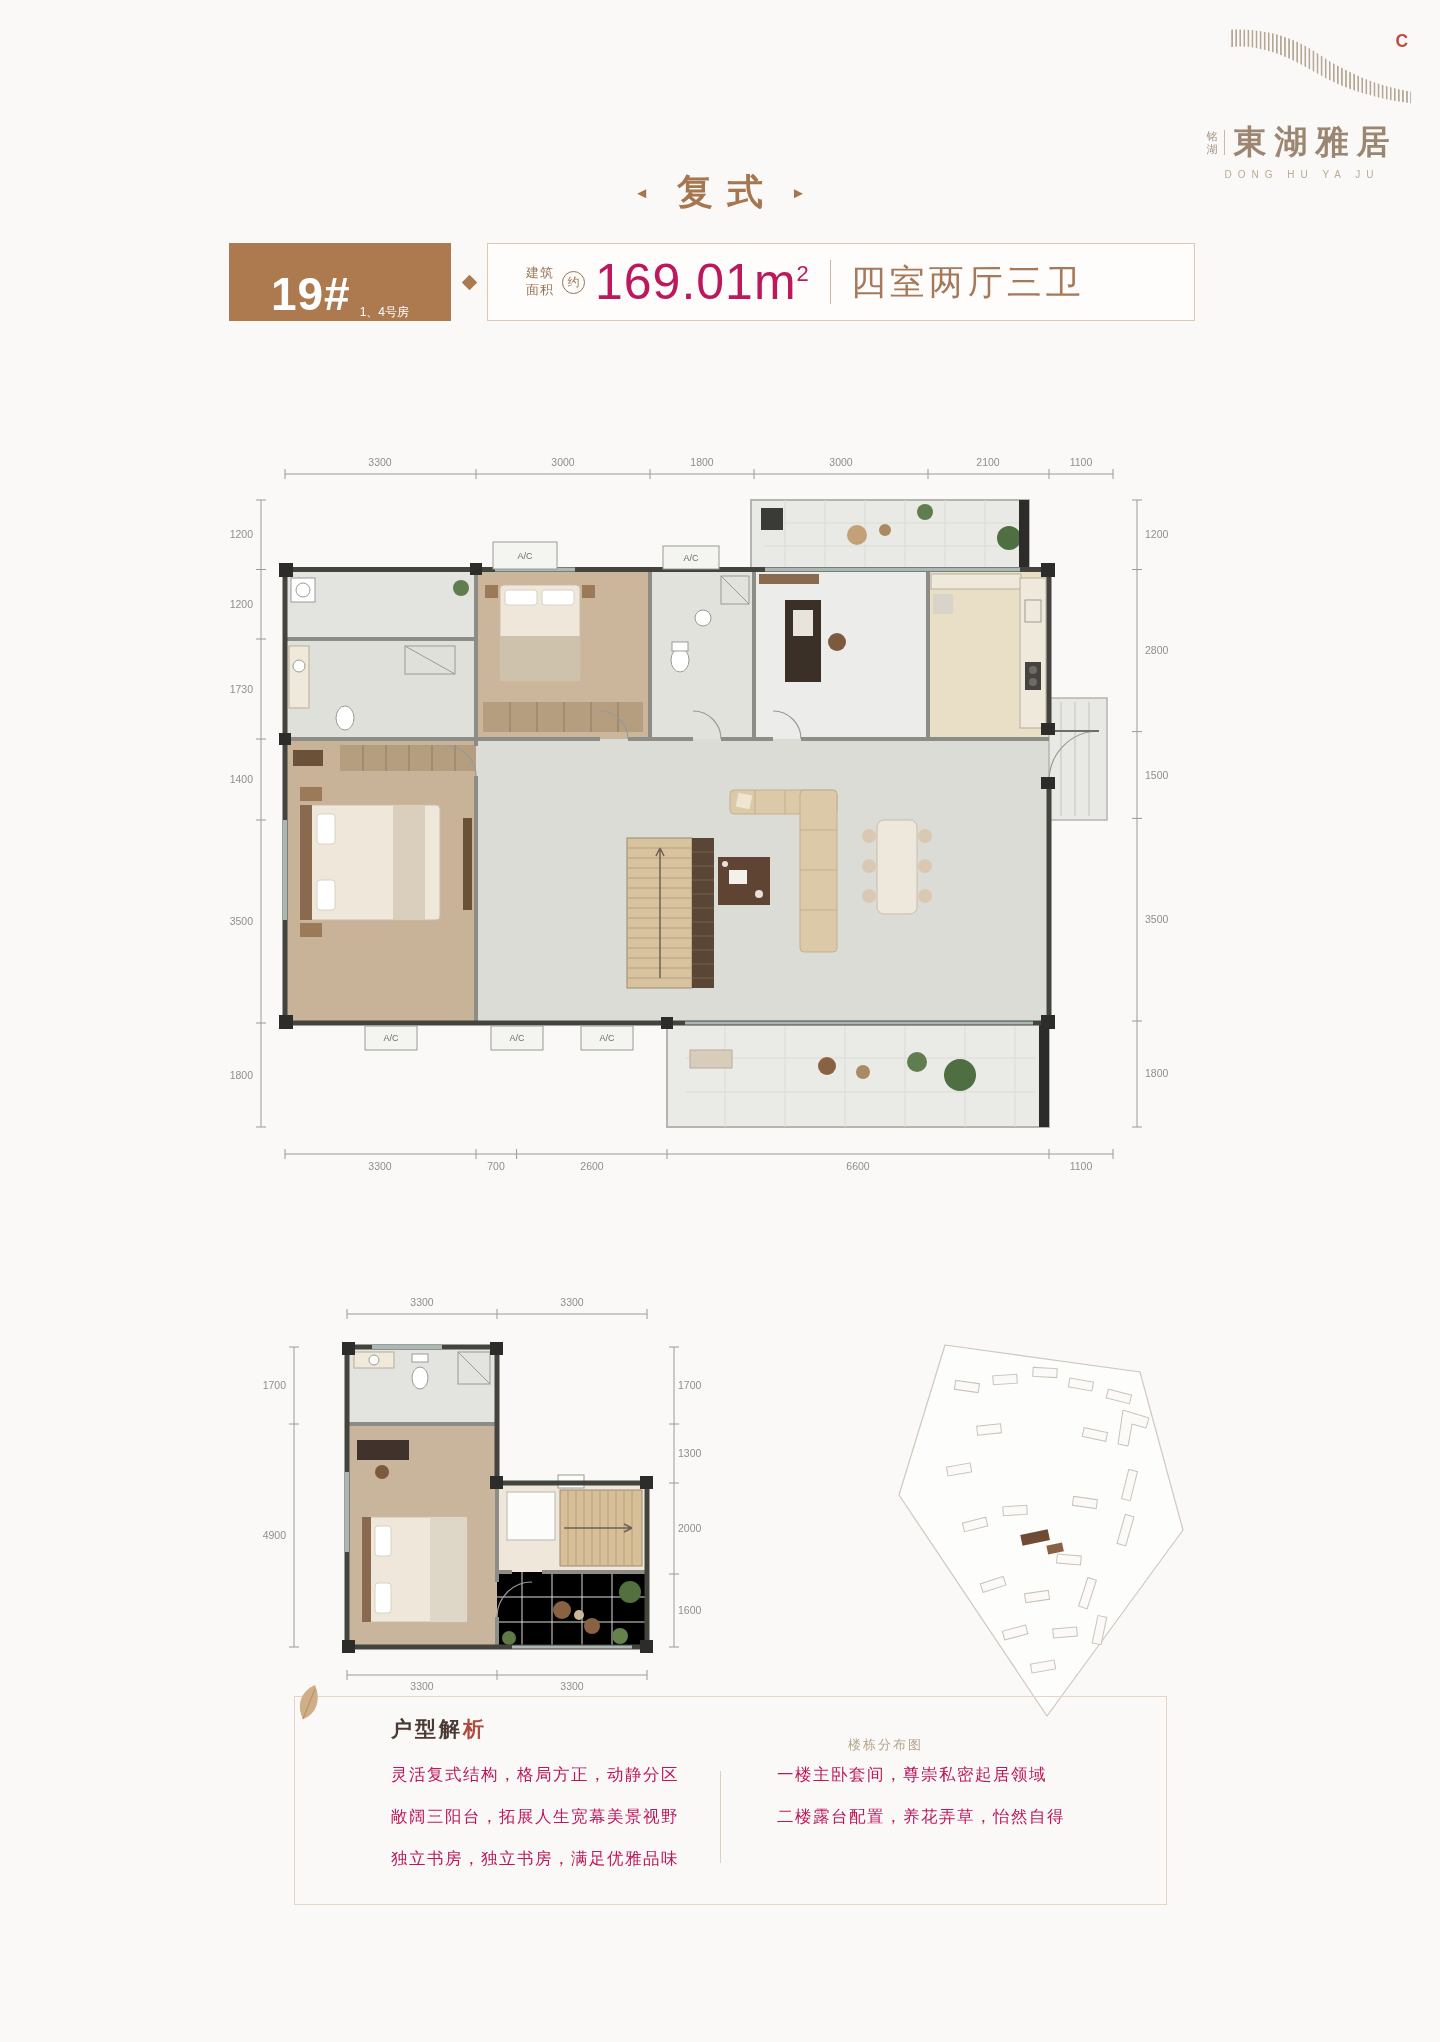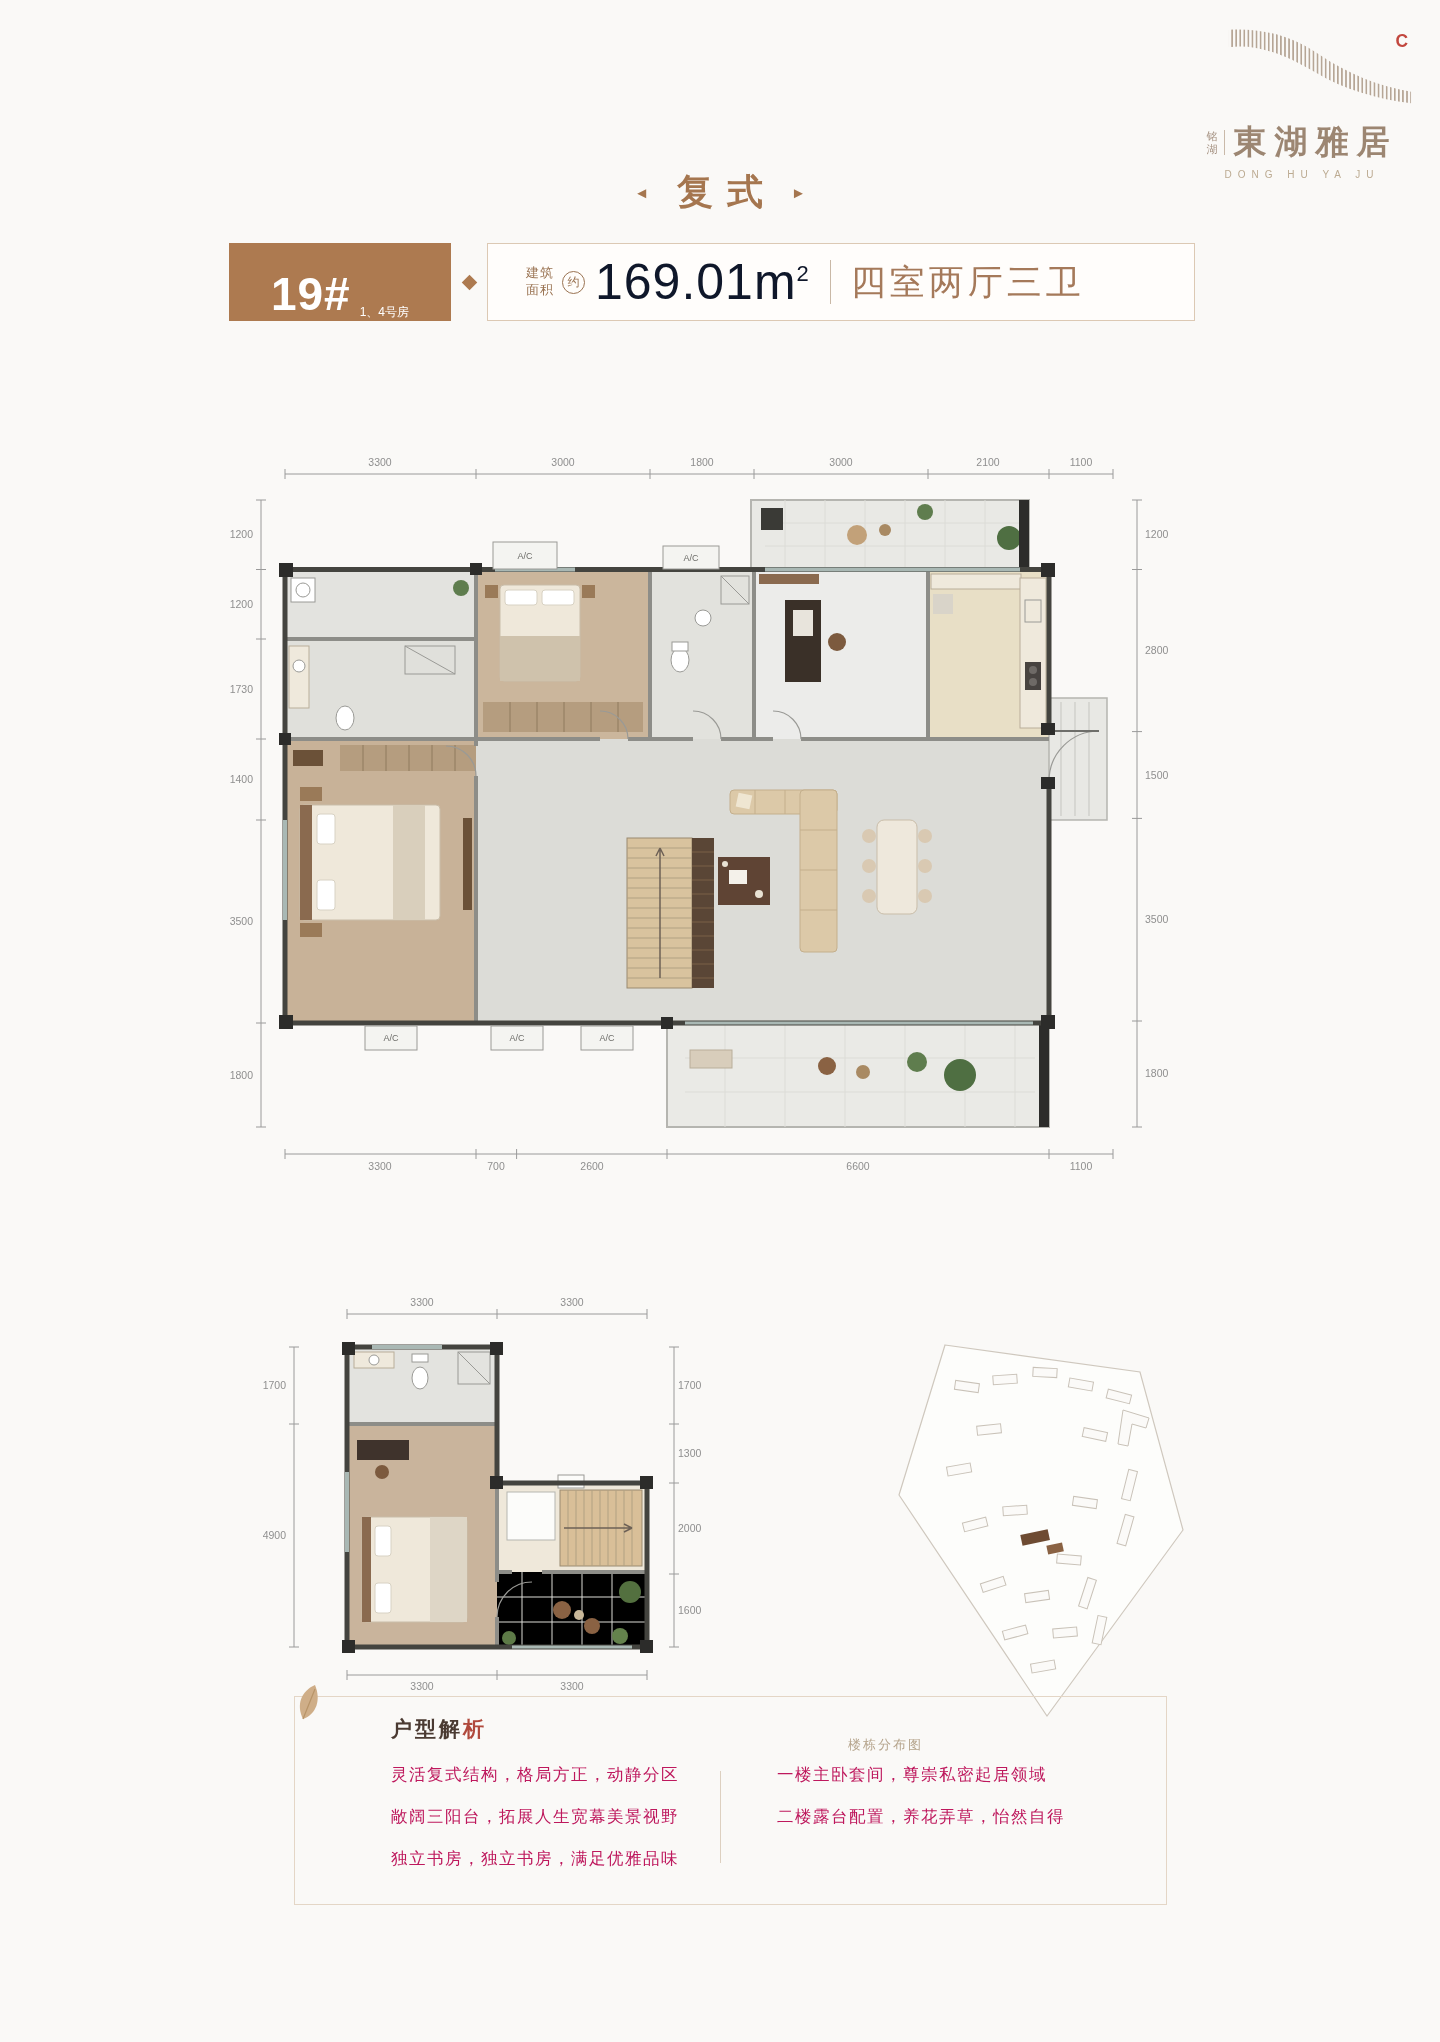--- a/index.html
+++ b/index.html
@@ -23,21 +23,21 @@
   .blockbox{width:222px;background:#ad7a50;color:#fff;display:flex;align-items:flex-end;justify-content:center;}
   .blockbox .no{font-size:46px;font-weight:bold;letter-spacing:1px;}
   .blockbox .room{font-size:12px;margin-left:9px;margin-top:20px;}
   .diamond-wrap{width:36px;display:flex;align-items:center;justify-content:center;}
   .diamond{width:11px;height:11px;background:#ad7a50;transform:rotate(45deg);}
   .whitebox{width:708px;border:1px solid #dcc9b4;background:#fffdfb;display:flex;align-items:center;
             padding:0 38px;box-sizing:border-box;}
   .arealabel{display:flex;flex-direction:column;font-size:13px;color:#9a7352;line-height:1.3;letter-spacing:1px;}
   .approx{width:21px;height:21px;border:1px solid #9a7352;border-radius:50%;color:#9a7352;font-size:12px;
           display:flex;align-items:center;justify-content:center;margin:0 10px 0 8px;}
-  .areaval{font-size:50px;color:#0f172a;letter-spacing:1px;}
+  .areaval{font-size:50px;color:#be185d;letter-spacing:1px;}
   .areaval sup{font-size:22px;}
   .vdiv{width:1px;height:44px;background:#c9b8a6;margin:0 20px;}
   .layouttxt{font-size:35px;color:#a5795a;letter-spacing:4px;}
   
   .plan1{position:absolute;left:225px;top:450px;}
   .plan2{position:absolute;left:262px;top:1292px;}
   .siteplan{position:absolute;left:885px;top:1330px;}
   .site-caption{position:absolute;left:848px;top:1736px;font-size:13px;color:#b5a48c;letter-spacing:2px;}
   svg text.dim{font-size:10.5px;fill:#8f8f8f;font-family:"Liberation Sans",sans-serif;}
   svg text.ac{font-size:9px;fill:#6e6e6a;font-family:"Liberation Sans",sans-serif;}

